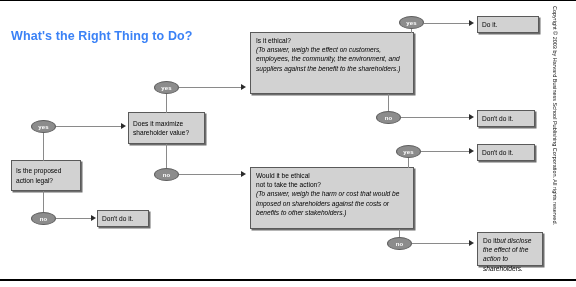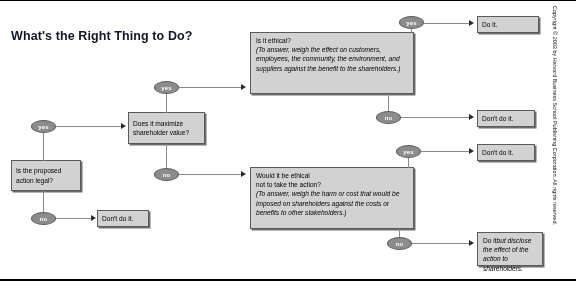--- a/index.html
+++ b/index.html
@@ -27,21 +27,21 @@
   .rule.top { top: 0; }
   .rule.bottom { top: 279px; height: 2px; }
 
   #page-title {
     position: absolute;
     left: 11px;
     top: 29px;
     font-size: 12.5px;
     font-weight: 600;
     letter-spacing: 0.1px;
-    color: #0f172a;
+    color: #3b82f6;
     white-space: nowrap;
   }
 
   
   .box {
     position: absolute;
     background: #d2d2d2;
     border: 1px solid #5a5a5a;
     box-shadow: 1.5px 1.5px 0 0 #6e6e6e;
     box-sizing: border-box;

